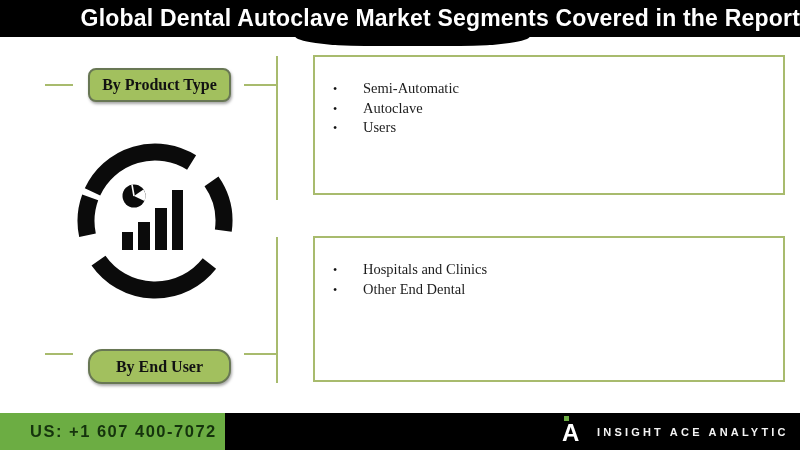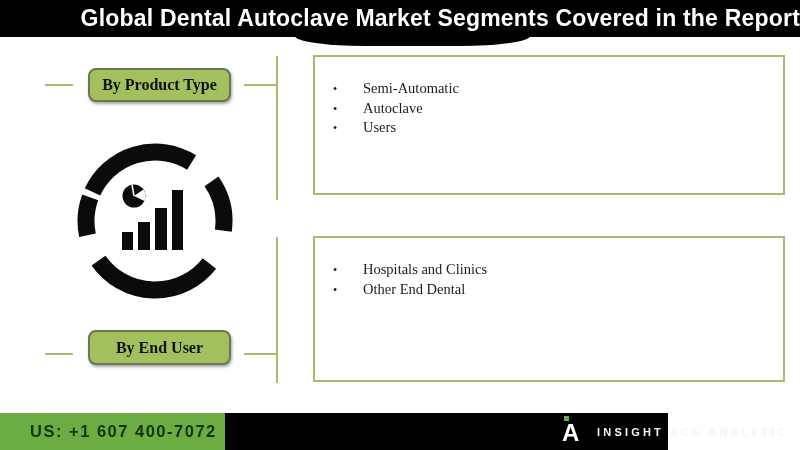--- a/index.html
+++ b/index.html
@@ -35,38 +35,38 @@
   
   .seg-button {
     position:absolute; left:72px; width:143px; height:34px;
     background:#a2c05e; border:2px solid #687754; border-radius:8px;
     display:flex; align-items:center; justify-content:center;
     font-family:"Liberation Serif", serif; font-weight:700; font-size:16px; color:#121212;
     box-shadow:1px 2px 3px rgba(0,0,0,0.35);
     margin-left:16px;
   }
   .btn-top { top:68px; }
-  .btn-bottom { top:330px; height:35px; }
+  .btn-bottom { top:349px; height:35px;border-radius:14px; }
 
   
   .seg-box {
     position:absolute; left:313px; width:472px; background:#ffffff;
     border:2px solid #a8bb6d; padding:22px 10px 0 18px;
   }
   .box1 { top:55px; height:140px; }
   .box2 { top:236px; height:146px; }
   .li { display:flex; align-items:baseline; line-height:18.5px;
         font-family:"Liberation Serif", serif; font-size:14.5px; color:#1c1c1c; }
   .li .dot { width:30px; font-size:12px; color:#111; flex:0 0 30px; }
 
   
   .icon-wrap { position:absolute; left:75px; top:142px; width:160px; height:160px; }
 
   
-  .footer { position:absolute; left:0; top:413px; width:668px; height:37px; background:#000; }
+  .footer { position:absolute; left:0; top:413px; width:800px; height:37px; background:#000; }
   .footer-green {
     position:absolute; left:0; top:0; width:225px; height:37px; background:#6cad43;
     display:flex; align-items:center; padding-left:30px;
     font-weight:700; font-size:16.5px; letter-spacing:1.5px; color:#15330d;
   }
   .brand-group {
     position:absolute; left:562px; top:0; height:37px;
     display:flex; align-items:center; gap:13px;
   }
   .logo-a { position:relative; width:22px; height:30px; }

